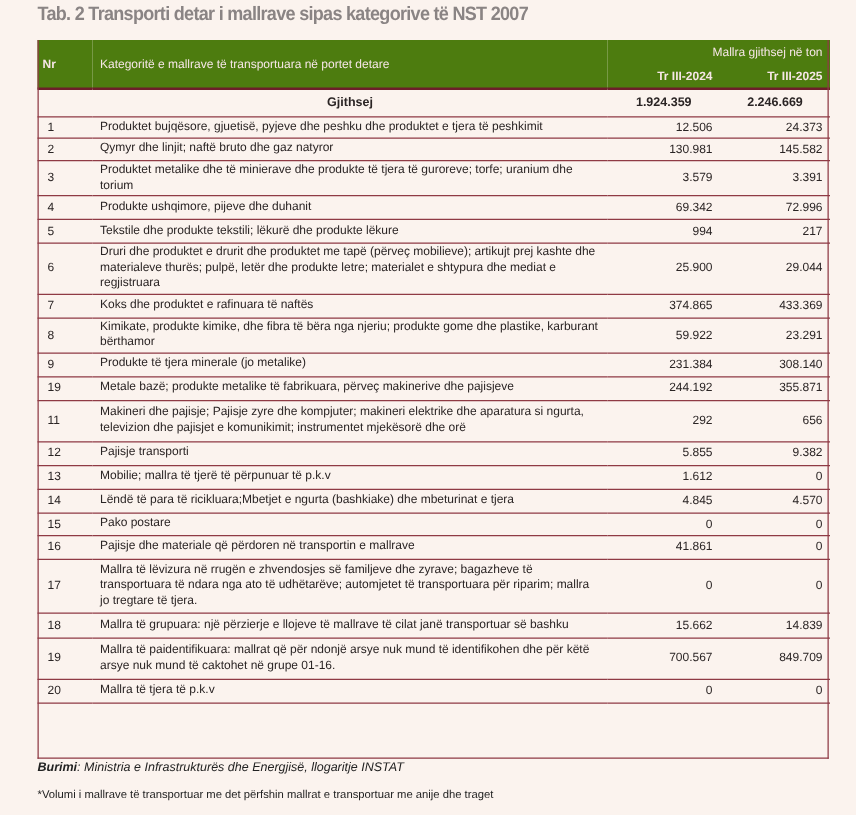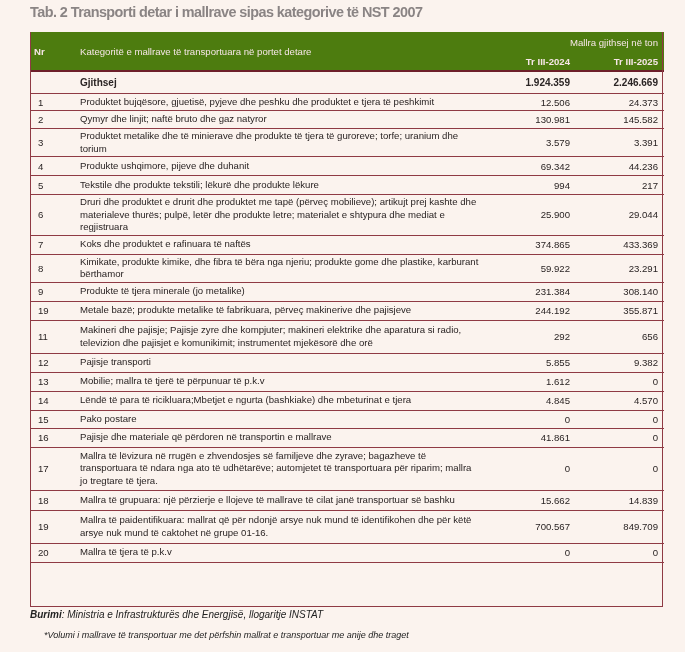--- a/index.html
+++ b/index.html
@@ -18,29 +18,29 @@
     border-collapse:collapse; font-size:9.6px; table-layout:fixed;
   }
   table.nst td, table.nst th { padding:0 6px; vertical-align:middle; }
   .hdr th { background:#4d7c0f; color:#f6e6e6; font-weight:normal; text-align:left; }
   .hdr .h-nr { width:36px; height:38px; }
   .hdr .h-cat { }
   .hdr .h-col { width:72px; text-align:right; }
   .hdr .h-col2 { width:72px; text-align:right; }
   .unit-row th { height:17px; vertical-align:bottom; padding-bottom:1px; }
   .years-row th { height:15px; font-weight:bold; vertical-align:top; padding-top:1px; }
-  .total td { font-weight:bold; height:21px; border-bottom:1px solid #8a2e3a; font-size:10px; }
+  .total td { font-weight:bold; height:21px; border-bottom:1px solid #8a2e3a; font-size:10px;text-align:center; }
   .body tr td { border-bottom:1px solid #8f3a44; }
   .num { text-align:right; }
   .nrc { padding-left:8px !important; }
   .cat { line-height:12.5px; padding-top:1px !important; padding-bottom:1px !important; }
   .tbl-border { position:absolute; left:30px; top:32px; width:633px; height:575px; border:1px solid #8f3a44; border-top:none; box-sizing:border-box; pointer-events:none; }
   .foot1 { position:absolute; left:30px; top:609px; font-size:10px; font-style:italic; color:#222; }
   .foot1 b { font-weight:bold;text-align:right; }
-  .foot2 { position:absolute; left:44px; top:630px; font-size:9px; font-style:italic; color:#222; }
+  .foot2 { position:absolute; left:30px; top:630px; font-size:9px; color:#222; }
 </style>
 </head>
 <body>
 
 <div class="title">Tab. 2 Transporti detar i mallrave sipas kategorive të NST 2007</div>
 
 <table class="nst">
   <colgroup>
     <col style="width:44px">
     <col>
@@ -80,21 +80,21 @@
       <tr style="height: 27px;">
         <td class="nrc">3</td>
         <td class="cat">Produktet metalike dhe të minierave dhe produkte të tjera të guroreve; torfe; uranium dhe torium</td>
         <td class="num">3.579</td>
         <td class="num">3.391</td>
       </tr>
       <tr style="height: 19px;">
         <td class="nrc">4</td>
         <td class="cat">Produkte ushqimore, pijeve dhe duhanit</td>
         <td class="num">69.342</td>
-        <td class="num">44.236</td>
+        <td class="num">72.996</td>
       </tr>
       <tr style="height: 19px;">
         <td class="nrc">5</td>
         <td class="cat">Tekstile dhe produkte tekstili; lëkurë dhe produkte lëkure</td>
         <td class="num">994</td>
         <td class="num">217</td>
       </tr>
       <tr style="height: 38px;">
         <td class="nrc">6</td>
         <td class="cat">Druri dhe produktet e drurit dhe produktet me  tapë (përveç mobilieve); artikujt prej kashte dhe materialeve thurës; pulpë, letër dhe produkte letre; materialet e shtypura dhe mediat e regjistruara</td>
@@ -120,21 +120,21 @@
         <td class="num">308.140</td>
       </tr>
       <tr style="height: 19px;">
         <td class="nrc">19</td>
         <td class="cat">Metale bazë; produkte metalike të fabrikuara, përveç makinerive dhe pajisjeve</td>
         <td class="num">244.192</td>
         <td class="num">355.871</td>
       </tr>
       <tr style="height: 33px;">
         <td class="nrc">11</td>
-        <td class="cat">Makineri dhe pajisje; Pajisje zyre dhe kompjuter; makineri elektrike dhe aparatura si radio, televizion dhe pajisjet e komunikimit; instrumentet mjekësorë dhe orë</td>
+        <td class="cat">Makineri dhe pajisje; Pajisje zyre dhe kompjuter; makineri elektrike dhe aparatura si ngurta, televizion dhe pajisjet e komunikimit; instrumentet mjekësorë dhe orë</td>
         <td class="num">292</td>
         <td class="num">656</td>
       </tr>
       <tr style="height: 19px;">
         <td class="nrc">12</td>
         <td class="cat">Pajisje transporti</td>
         <td class="num">5.855</td>
         <td class="num">9.382</td>
       </tr>
       <tr style="height: 19px; padding-left: 19px;">

